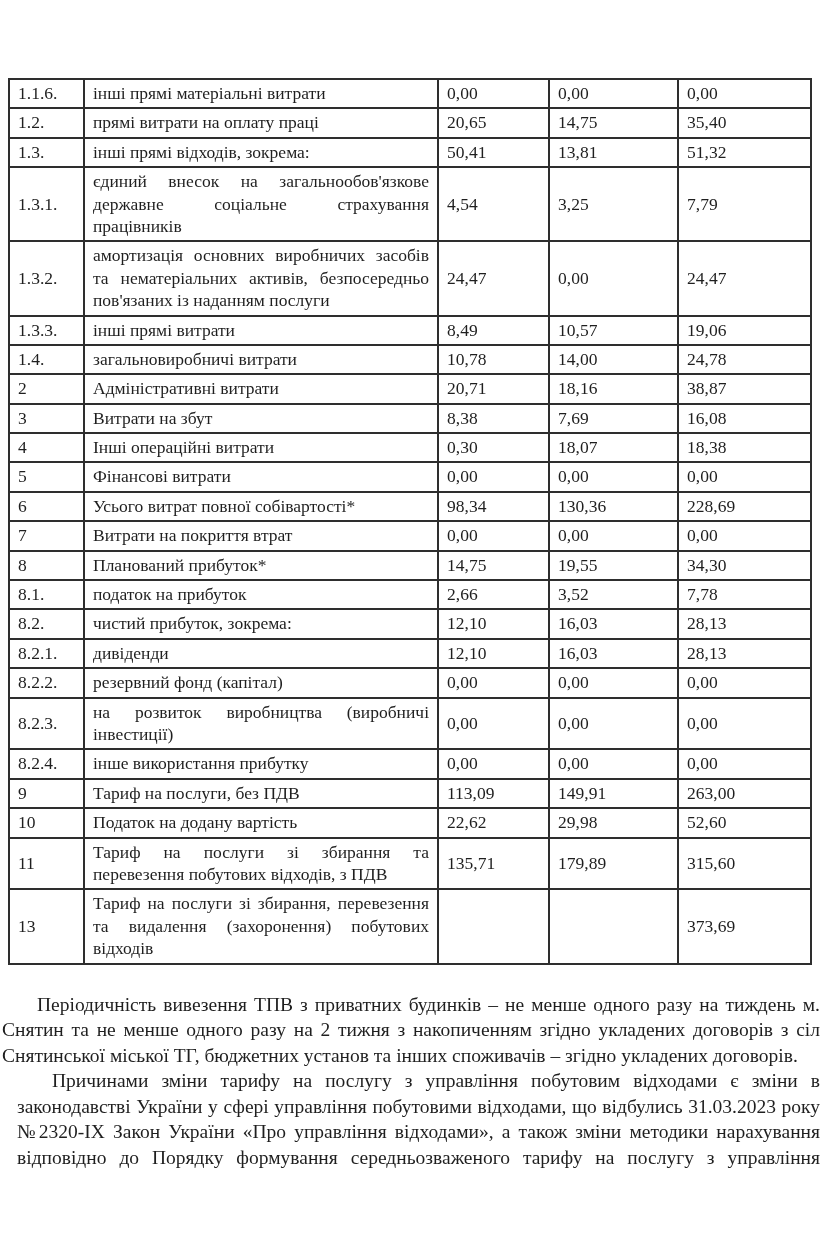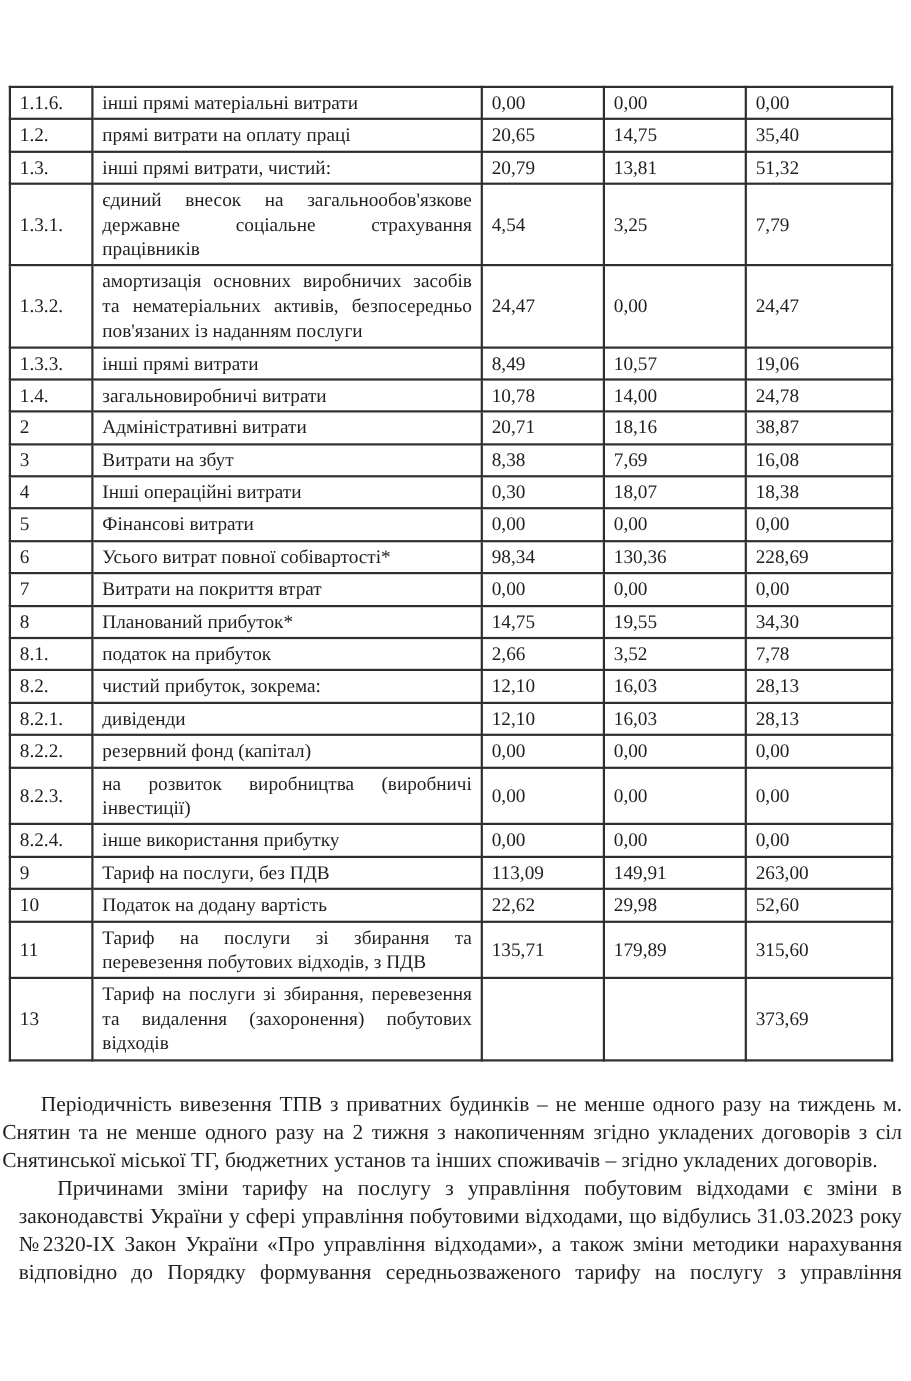--- a/index.html
+++ b/index.html
@@ -73,22 +73,22 @@
         </tr>
         <tr>
           <td class="num">1.2.</td>
           <td class="desc">прямі витрати на оплату праці</td>
           <td class="val">20,65</td>
           <td class="val">14,75</td>
           <td class="val">35,40</td>
         </tr>
         <tr>
           <td class="num">1.3.</td>
-          <td class="desc">інші прямі витрати, чистий:</td>
-          <td class="val">20,79</td>
+          <td class="desc">інші прямі відходів, зокрема:</td>
+          <td class="val">50,41</td>
           <td class="val">13,81</td>
           <td class="val">51,32</td>
         </tr>
         <tr>
           <td class="num">1.3.1.</td>
           <td class="desc">єдиний внесок на загальнообов'язкове державне соціальне страхування працівників</td>
           <td class="val">4,54</td>
           <td class="val">3,25</td>
           <td class="val">7,79</td>
         </tr>

